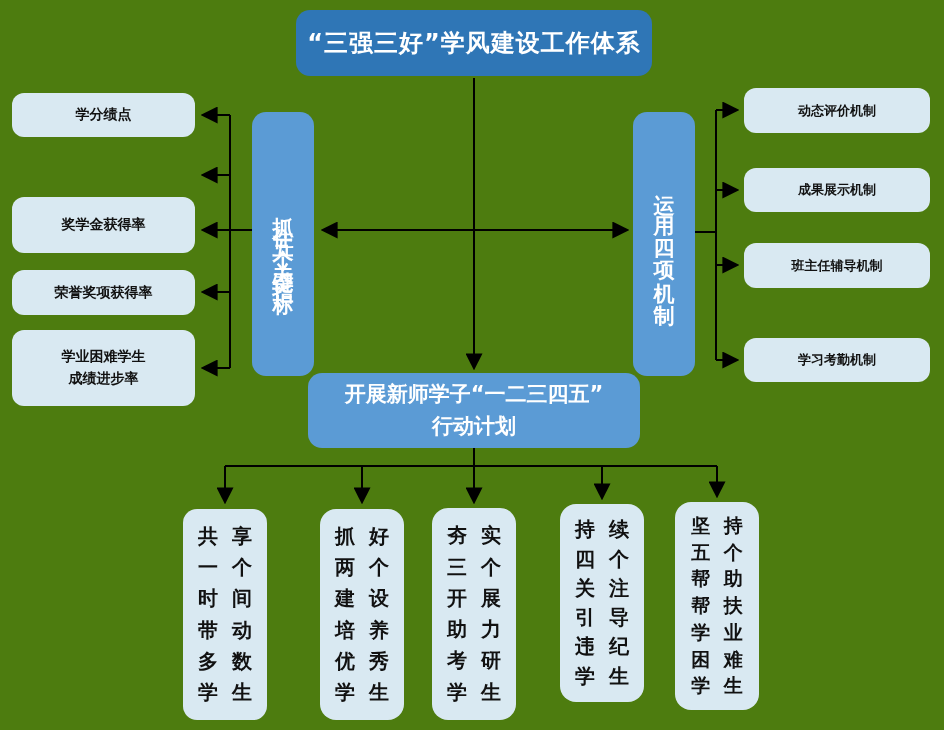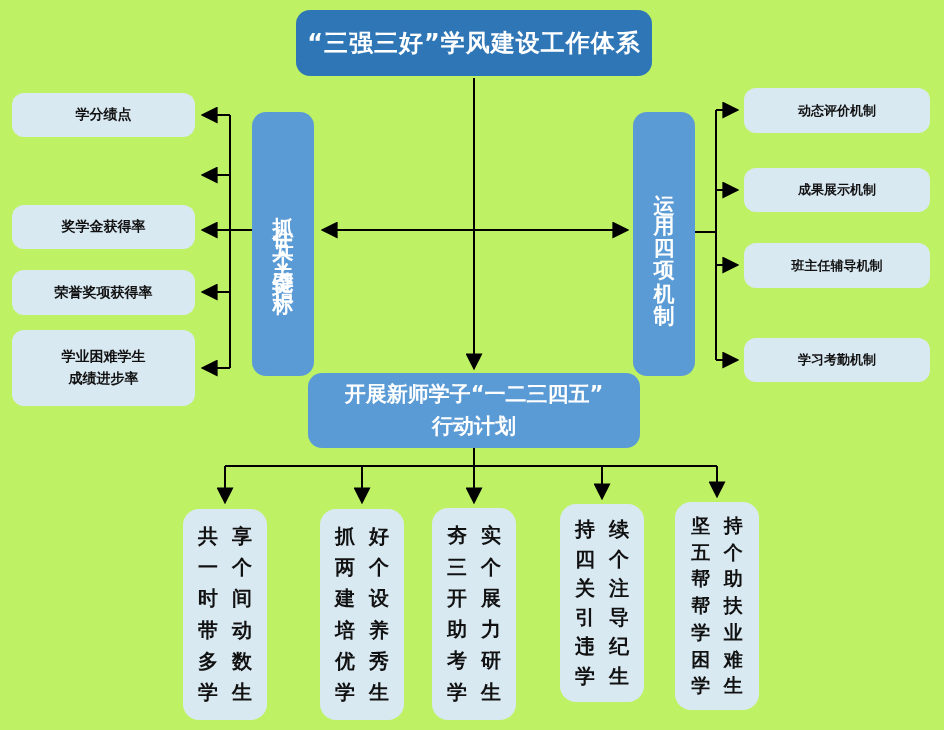--- a/index.html
+++ b/index.html
@@ -1,46 +1,46 @@
 <!DOCTYPE html>
 <html><head>
 <meta charset="utf-8">
 <style>
   html,body{margin:0;padding:0;background:#ffffff;}
   .stage{
-    position:relative;width:944px;height:730px;background:#bef264;overflow:hidden;
+    position:relative;width:944px;height:730px;background:#4d7c0f;overflow:hidden;
     font-family:"DejaVu Sans",sans-serif;
   }
   .arrows{position:absolute;left:0;top:0;pointer-events:none;}
   .node{position:absolute;box-sizing:border-box;display:flex;align-items:center;justify-content:center;text-align:center;}
   
   .n-dark{background:#2F76B6;color:#ffffff;border-radius:14px;font-weight:bold;}
   
   .n-med{background:#5B9BD5;color:#ffffff;border-radius:14px;font-weight:bold;}
   
   .n-light{background:#D9E9F2;color:#111111;border-radius:12px;font-weight:bold;}
   .top-node{left:296px;top:10px;width:356px;height:66px;font-size:24px;letter-spacing:1px;}
   .hub{writing-mode:vertical-rl;text-orientation:upright;font-size:21px;}
   .left-hub{left:252px;top:112px;width:62px;height:264px;letter-spacing:11px;}
   .right-hub{left:633px;top:112px;width:62px;height:264px;letter-spacing:22px;}
   .lb{left:12px;width:183px;font-size:14px;}
   .lb1{top:93px;height:44px;}
   .lb2{top:153px;height:44px;}
-  .lb3{top:205px;height:44px;align-items:center;}
+  .lb3{top:197px;height:56px;align-items:center;}
   .lb4{top:270px;height:45px;}
   .lb5{top:330px;height:76px;flex-direction:column;line-height:1.55;}
   .rb{left:744px;width:186px;font-size:13px;}
   .rb1{top:88px;height:45px;}
   .rb2{top:168px;height:44px;justify-content:center;}
   .rb3{top:243px;height:45px;}
   .rb4{top:338px;height:44px;}
   .plan-node{left:308px;top:373px;width:332px;height:75px;flex-direction:column;font-size:21px;line-height:1.5;}
   .bb{width:84px;flex-direction:column;justify-content:space-evenly;padding:10px 0;font-size:20px;border-radius:16px;}
   .bb .pair{letter-spacing:0.7em;margin-right:-0.7em;font-weight:bold;white-space:nowrap;}
-  .bb1{left:183px;top:509px;height:211px;}
+  .bb1{left:183px;top:509px;height:211px;border-radius:14px;}
   .bb2{left:320px;top:509px;height:211px;}
   .bb3{left:432px;top:508px;height:212px;}
   .bb4{left:560px;top:504px;height:198px;}
   .bb5{left:675px;top:502px;height:208px;font-size:19px;}
 </style>
 </head>
 <body>
 
 <div class="stage">
 

